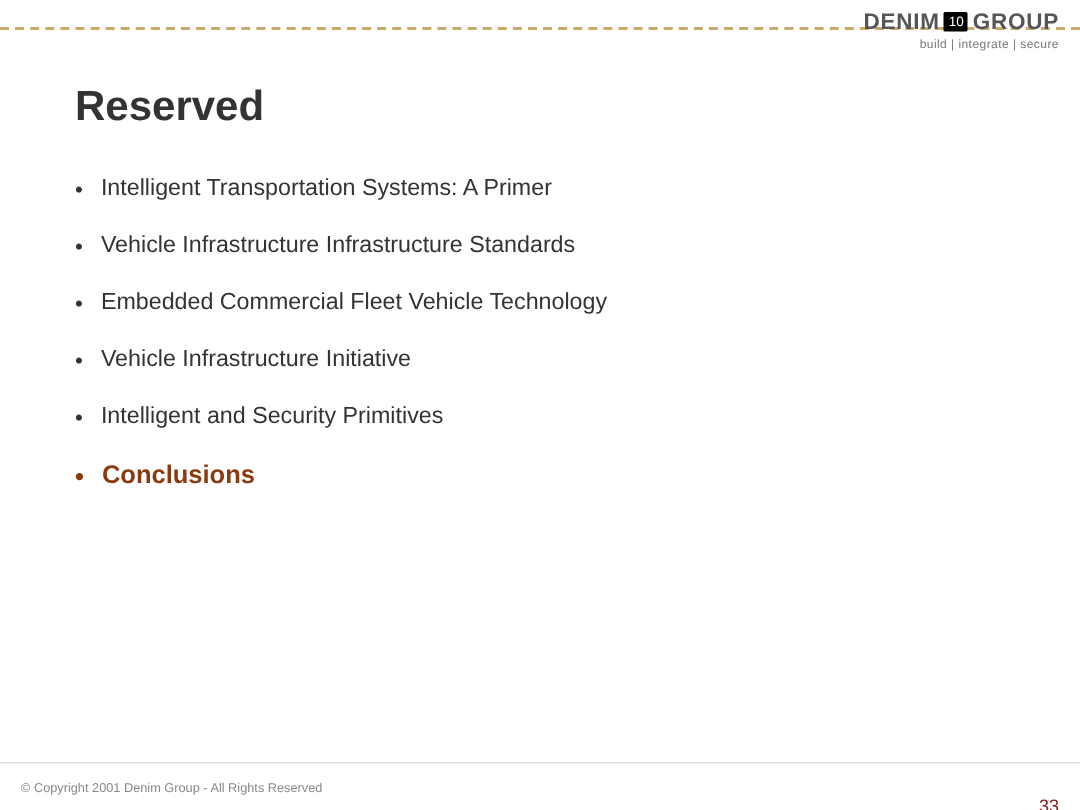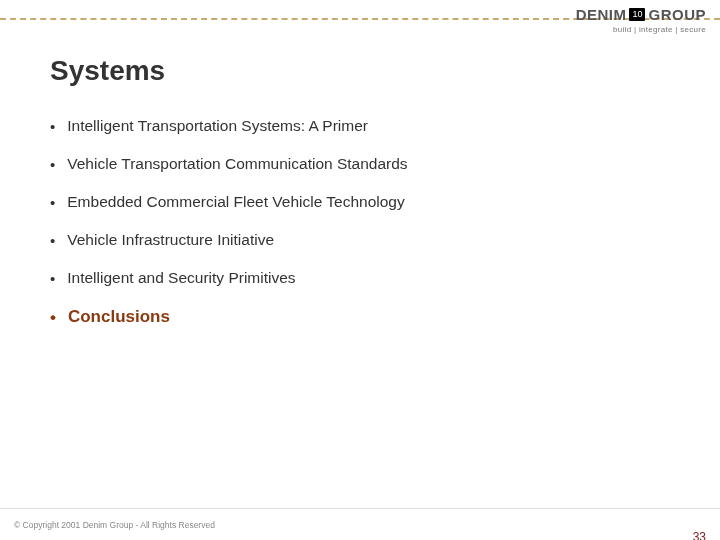--- a/index.html
+++ b/index.html
@@ -161,31 +161,31 @@
 <div class="header">
   <div class="logo-container">
     <span class="logo-denim">DENIM</span>
     <span class="logo-box">10</span>
     <span class="logo-group">GROUP</span>
   </div>
   <div class="logo-tagline">build  |  integrate  |  secure</div>
 </div>
 
 <div class="main-content">
-  <h1 class="page-title">Systems</h1>
+  <h1 class="page-title">Reserved</h1>
 
   <ul class="bullet-list">
 
   <li>
         <span class="bullet">•</span>
         <span>Intelligent Transportation Systems: A Primer</span>
       </li>
       <li>
         <span class="bullet">•</span>
-        <span>Vehicle Transportation Communication Standards</span>
+        <span>Vehicle Infrastructure Infrastructure Standards</span>
       </li>
       <li>
         <span class="bullet">•</span>
         <span>Embedded Commercial Fleet Vehicle Technology</span>
       </li>
       <li>
         <span class="bullet">•</span>
         <span>Vehicle Infrastructure Initiative</span>
       </li>
       <li>

